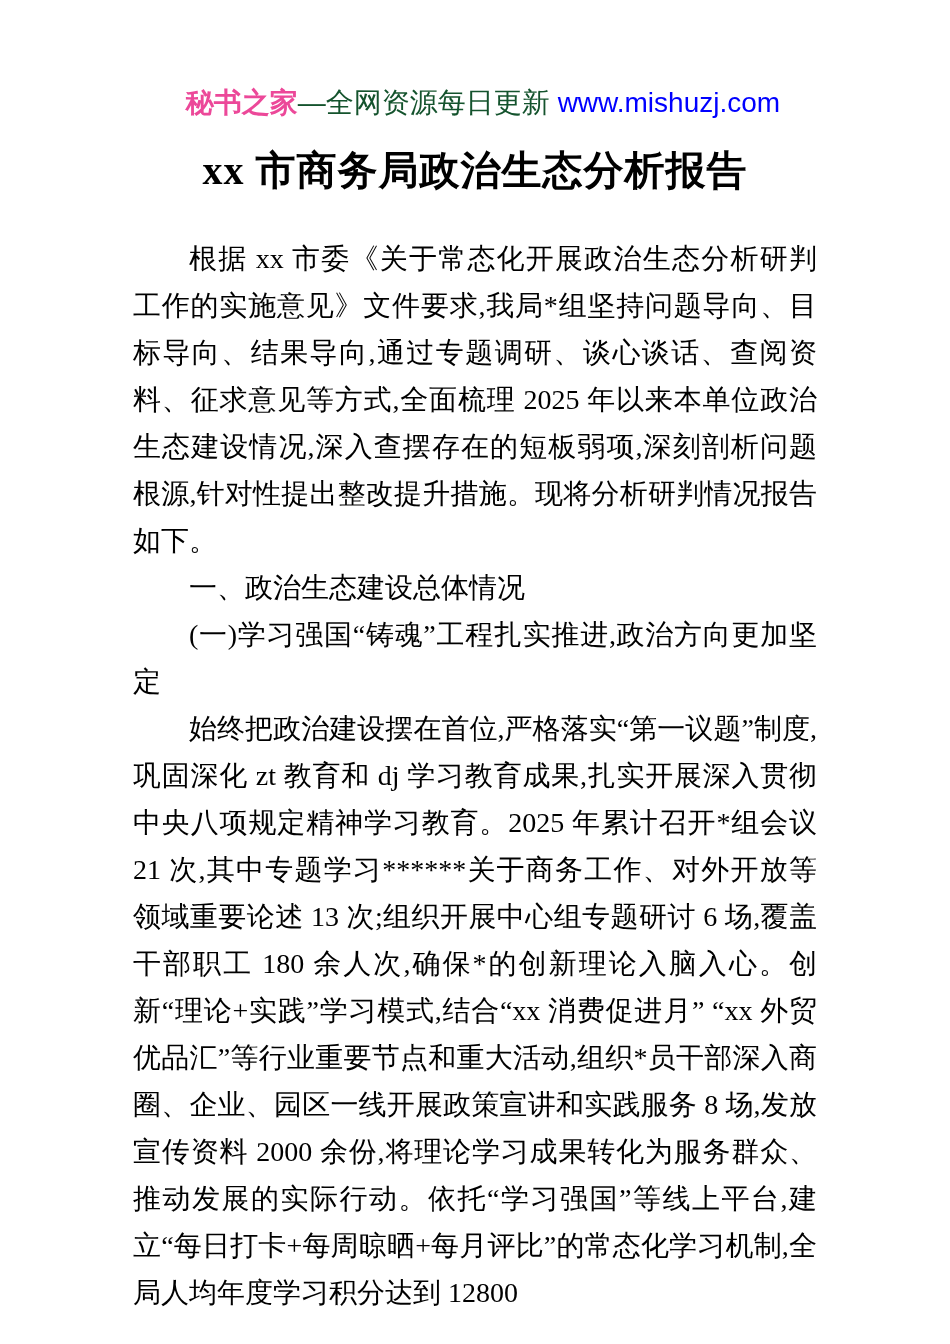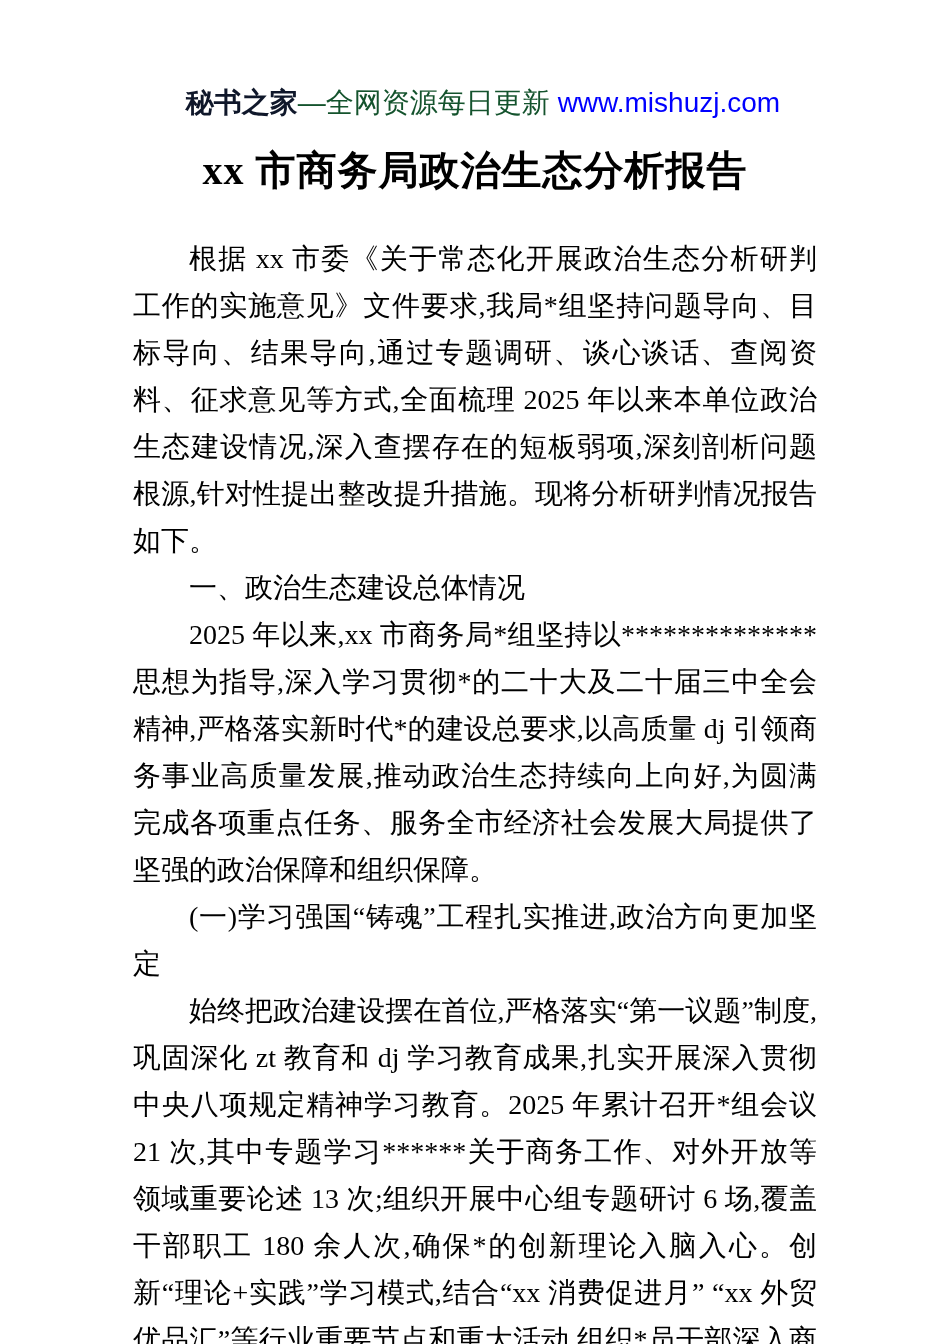--- a/index.html
+++ b/index.html
@@ -57,26 +57,25 @@
     padding: 0;
     text-indent: 2em;
   }
 </style>
 </head>
 <body>
 
 <div class="page">
 
   <div class="doc-header">
-    <span class="brand" style="color: #0f172a; margin-left: 16px;">秘书之家</span><span class="tagline">—全网资源每日更新 </span><span class="url" style="color: rgb(0, 0, 255);">www.mishuzj.com</span>
+    <span class="brand" style="color: #ec4899; margin-left: 16px;">秘书之家</span><span class="tagline">—全网资源每日更新 </span><span class="url" style="color: rgb(0, 0, 255);">www.mishuzj.com</span>
   </div>
 
   <h1 class="doc-title">xx 市商务局政治生态分析报告</h1>
 
   <div class="doc-body">
     <p>根据 xx 市委《关于常态化开展政治生态分析研判工作的实施意见》文件要求,我局*组坚持问题导向、目标导向、结果导向,通过专题调研、谈心谈话、查阅资料、征求意见等方式,全面梳理 2025 年以来本单位政治生态建设情况,深入查摆存在的短板弱项,深刻剖析问题根源,针对性提出整改提升措施。现将分析研判情况报告如下。</p>
     <p>一、政治生态建设总体情况</p>
-    <p>2025 年以来,xx 市商务局*组坚持以**************思想为指导,深入学习贯彻*的二十大及二十届三中全会精神,严格落实新时代*的建设总要求,以高质量 dj 引领商务事业高质量发展,推动政治生态持续向上向好,为圆满完成各项重点任务、服务全市经济社会发展大局提供了坚强的政治保障和组织保障。</p>
     <p>(一)学习强国“铸魂”工程扎实推进,政治方向更加坚定</p>
     <p>始终把政治建设摆在首位,严格落实“第一议题”制度,巩固深化 zt 教育和 dj 学习教育成果,扎实开展深入贯彻中央八项规定精神学习教育。2025 年累计召开*组会议 21 次,其中专题学习******关于商务工作、对外开放等领域重要论述 13 次;组织开展中心组专题研讨 6 场,覆盖干部职工 180 余人次,确保*的创新理论入脑入心。创新“理论+实践”学习模式,结合“xx 消费促进月” “xx 外贸优品汇”等行业重要节点和重大活动,组织*员干部深入商圈、企业、园区一线开展政策宣讲和实践服务 8 场,发放宣传资料 2000 余份,将理论学习成果转化为服务群众、推动发展的实际行动。依托“学习强国”等线上平台,建立“每日打卡+每周晾晒+每月评比”的常态化学习机制,全局人均年度学习积分达到 12800</p>
   </div>
 
 </div>
 
 </body></html>

